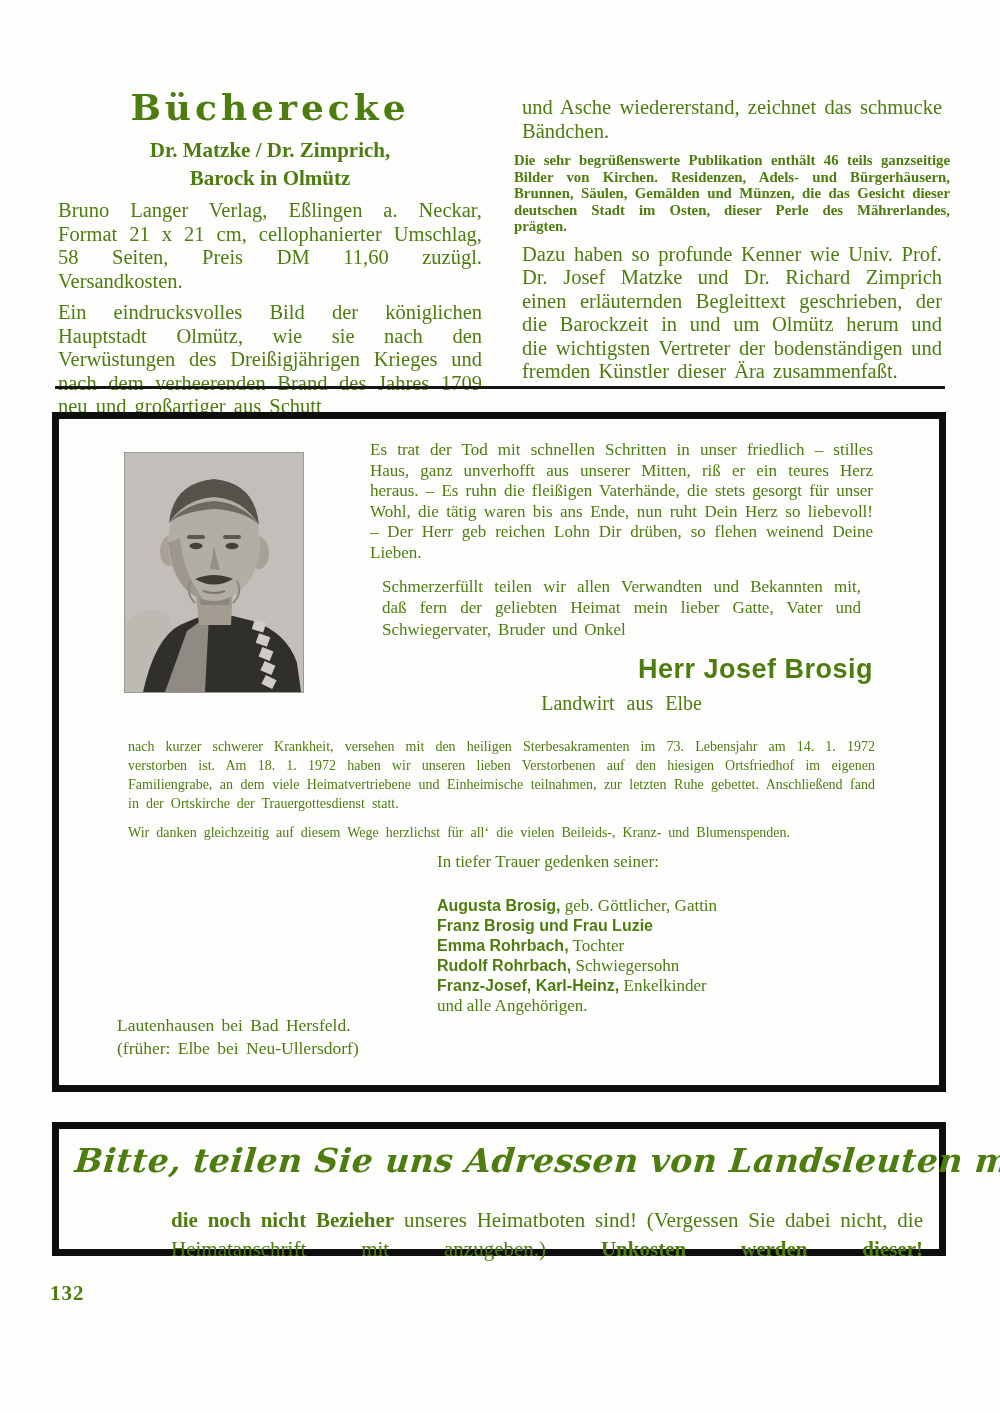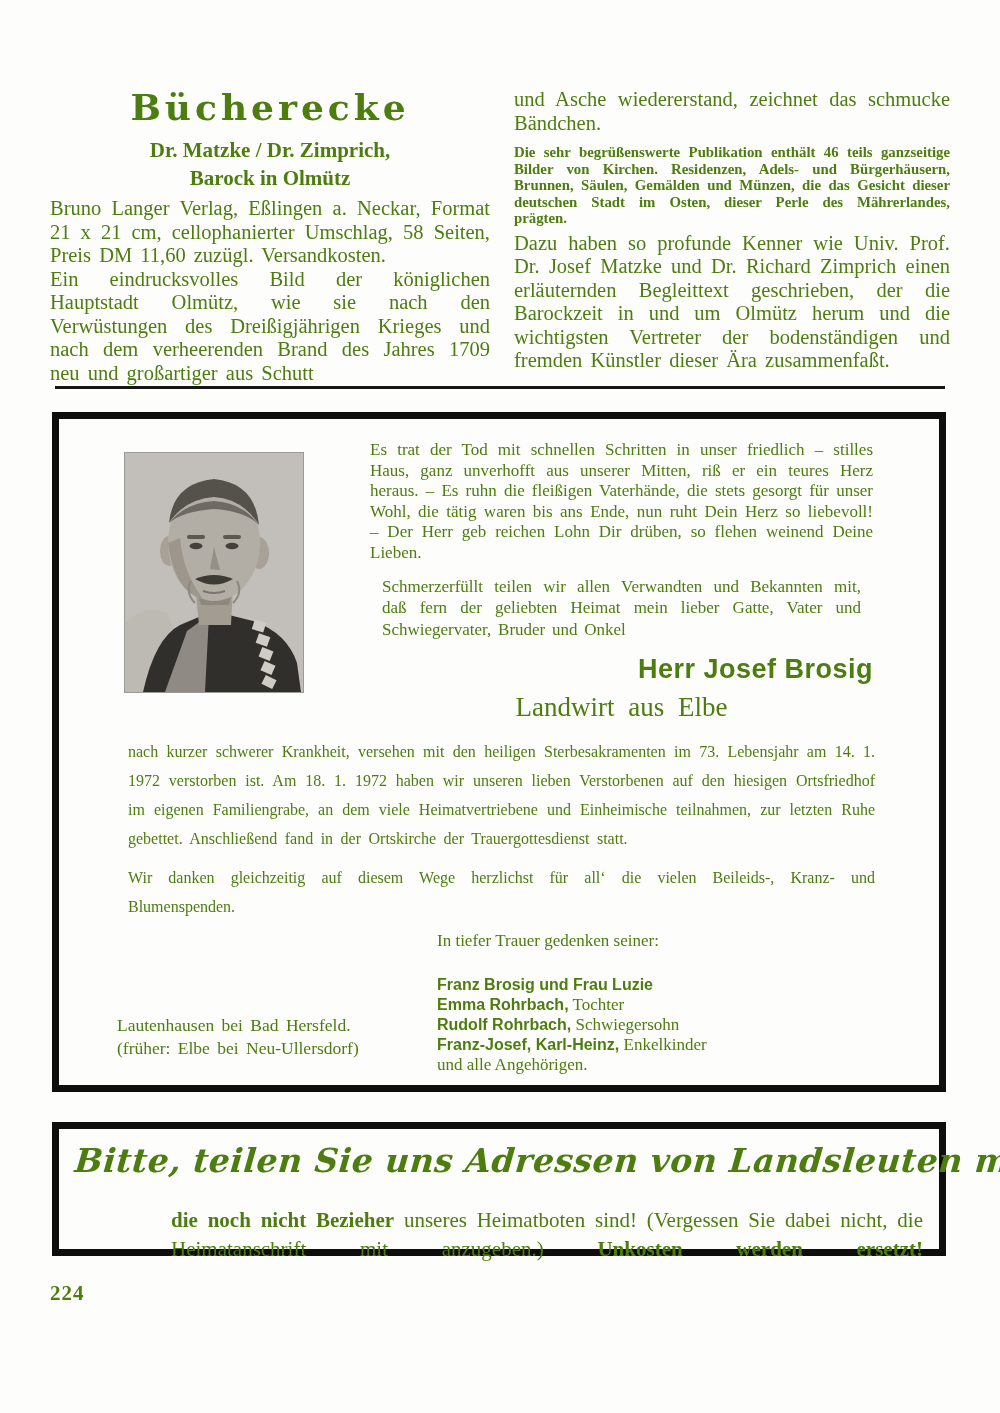--- a/index.html
+++ b/index.html
@@ -15,21 +15,21 @@
   .art-title{
     margin:0 0 9px 0;text-align:center;
     font-family:"DejaVu Serif", serif;font-weight:bold;
     font-size:36px;letter-spacing:4px;
   }
   .art-authors,.art-booktitle{
     font-size:21px;font-weight:bold;line-height:26px;margin:0;text-align:center;
   }
   .art-booktitle{margin:2px 0 6px 0;}
   p.body20{
-    font-size:20.5px;line-height:23.5px;margin:0;
+    font-size:20.5px;line-height:23.5px;margin:8px;
     text-align:justify;word-spacing:3px;
   }
   p.small-bold{
     font-size:14.8px;line-height:16.6px;font-weight:bold;
     margin:9px 0 5px 0;text-align:justify;word-spacing:2px;
   }
   .rule{
     position:absolute;left:55px;top:386px;width:890px;height:3px;
     background:#161616;
   }
@@ -51,25 +51,25 @@
     font-size:17px;line-height:21.5px;margin:12px;
     text-align:justify;word-spacing:2.5px;
   }
   .obit-name{
     margin:14px 0 0 0;text-align:right;
     font-family:"Liberation Sans", sans-serif;font-weight:bold;
     font-size:27px;letter-spacing:0.5px;
   }
   .obit-occupation{
     margin:7px 0 0 0;text-align:center;
-    font-size:27px;word-spacing:7px;
+    font-size:20px;word-spacing:7px;
   }
   .obit-lower{position:absolute;left:69px;top:318px;width:747px;}
   .obit-details,.obit-thanks{
-    font-size:16px;line-height:29px;margin:0 0 10px 0;
+    font-size:14px;line-height:19px;margin:0 0 10px 0;
     text-align:justify;word-spacing:3.5px;
   }
   .mourners{margin-left:309px;font-size:17px;line-height:20px;}
   .mourners-intro{margin:2px 0 24px 0;}
   .mourner-line{margin:0;}
   .mourner-name{
     font-family:"Liberation Sans", sans-serif;font-weight:bold;
     font-size:16px;
   }
   .obit-location{
@@ -171,34 +171,35 @@
       <p class="obit-announce">Schmerzerfüllt teilen wir allen Verwandten und Bekannten mit, daß fern der geliebten Heimat mein lieber Gatte, Vater und Schwiegervater, Bruder und Onkel</p>
       <h2 class="obit-name">Herr Josef Brosig</h2>
       <p class="obit-occupation">Landwirt aus Elbe</p>
     </div>
 
     <div class="obit-lower">
       <p class="obit-details">nach kurzer schwerer Krankheit, versehen mit den heiligen Sterbesakramenten im 73. Lebensjahr am 14. 1. 1972 verstorben ist. Am 18. 1. 1972 haben wir unseren lieben Verstorbenen auf den hiesigen Ortsfriedhof im eigenen Familiengrabe, an dem viele Heimatvertriebene und Einheimische teilnahmen, zur letzten Ruhe gebettet. Anschließend fand in der Ortskirche der Trauergottesdienst statt.</p>
       <p class="obit-thanks">Wir danken gleichzeitig auf diesem Wege herzlichst für all‘ die vielen Beileids-, Kranz- und Blumenspenden.</p>
       <div class="mourners">
         <p class="mourners-intro">In tiefer Trauer gedenken seiner:</p>
+        <p class="mourner-line"><span class="mourner-name">Augusta Brosig,</span><span> geb. Göttlicher, Gattin</span></p>
         <p class="mourner-line"><span class="mourner-name">Franz Brosig und Frau Luzie</span><span></span></p>
         <p class="mourner-line"><span class="mourner-name">Emma Rohrbach,</span><span> Tochter</span></p>
         <p class="mourner-line"><span class="mourner-name">Rudolf Rohrbach,</span><span> Schwiegersohn</span></p>
         <p class="mourner-line"><span class="mourner-name">Franz-Josef, Karl-Heinz,</span><span> Enkelkinder</span></p>
         <p class="mourner-line"><span class="mourner-name"></span><span>und alle Angehörigen.</span></p>
       </div>
     </div>
 
     <div class="obit-location">
       <div>Lautenhausen bei Bad Hersfeld.</div>
       <div>(früher: Elbe bei Neu-Ullersdorf)</div>
     </div>
   </div>
 
   <div class="notice-box">
     <p class="notice-headline">Bitte, teilen Sie uns Adressen von Landsleuten mit,</p>
-    <p class="notice-body"><b>die noch nicht Bezieher</b><span> unseres Heimatboten sind! (Vergessen Sie dabei nicht, die Heimatanschrift mit anzugeben.) </span><b>Unkosten werden ersetzt!</b></p>
-  </div>
-
-  <div class="page-number">224</div>
+    <p class="notice-body"><b>die noch nicht Bezieher</b><span> unseres Heimatboten sind! (Vergessen Sie dabei nicht, die Heimatanschrift mit anzugeben.) </span><b>Unkosten werden dieser!</b></p>
+  </div>
+
+  <div class="page-number">132</div>
 
 </div>
 
 </body></html>

